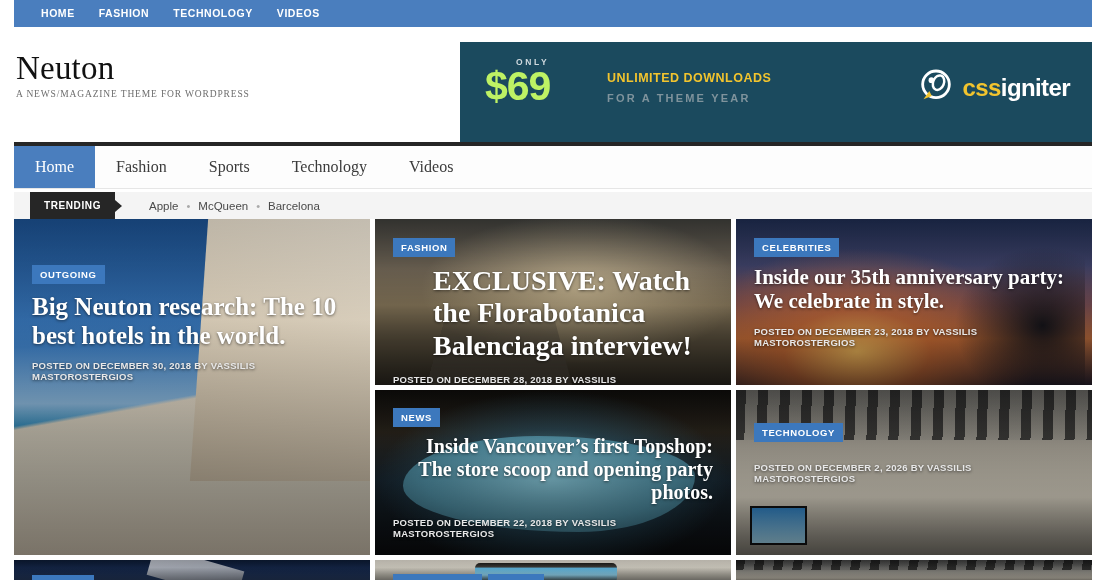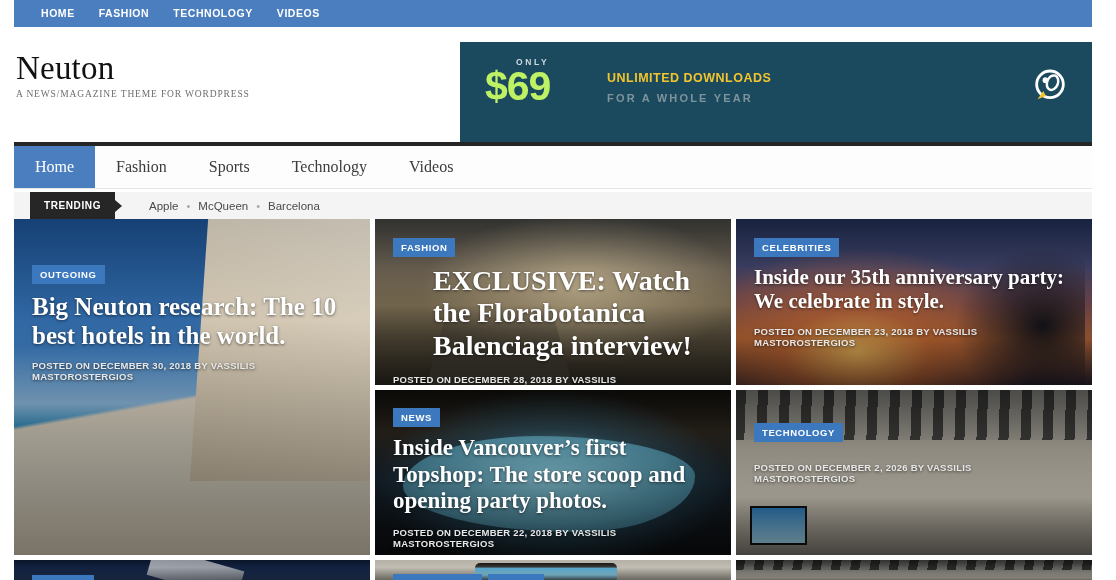--- a/index.html
+++ b/index.html
@@ -164,21 +164,21 @@
 
   
   .card-hero .content { top: 45px; }
   .card-hero .ctitle { font-size: 25px; }
   .card-hero .cmeta { margin-top: 10px; }
 
   .card-a .content { top: 18px; }
   .card-a .ctitle { font-size: 28px; margin-left: 40px; }
 
   .card-b .content { top: 17px; }
-  .card-b .ctitle { font-size: 23px; }
+  .card-b .ctitle { font-size: 20px; text-align: right; }
 
   .card-c .content { top: 18px; }
   .card-c .ctitle { font-size: 21px; }
 
   .card-d .content { top: 32px; }
   .card-d .ctitle { font-size: 23px; }
 
   .badges-row { display: flex; gap: 6px; }
 
   
@@ -289,30 +289,31 @@
   <header class="header">
     <div class="brand">
       <div class="brand-title">Neuton</div>
       <div class="brand-sub">A NEWS/MAGAZINE THEME FOR WORDPRESS</div>
     </div>
 
     <a class="banner" href="#">
       <div class="b-only">ONLY</div>
       <div class="b-price">$69</div>
       <div class="b-line1">UNLIMITED DOWNLOADS</div>
-      <div class="b-line2">FOR A WHOLE YEAR</div>
+      <div class="b-line2">FOR A THEME YEAR</div>
       <div class="b-logo">
         <span>
           <svg width="40" height="40" viewBox="0 0 48 48">
             <circle cx="24" cy="22" r="16" fill="none" stroke="#ffffff" stroke-width="3.4"></circle>
             <ellipse cx="27" cy="20" rx="6.5" ry="9" fill="none" stroke="#ffffff" stroke-width="3" transform="rotate(22 27 20)"></ellipse>
             <circle cx="18.5" cy="17" r="3.4" fill="#ffffff"></circle>
             <path d="M16 30 L9 40 L19 36 Z" fill="#f2c42e"></path>
           </svg>
         </span>
+        <span class="b-logo-text"><span class="css">css</span><span class="ign">igniter</span></span>
       </div>
     </a>
   </header>
 
   <div class="navwrap">
     <div class="nav-topline"></div>
     <nav class="mainnav">
       <a class="nitem active" href="#">
         <span>Home</span>
       </a>

